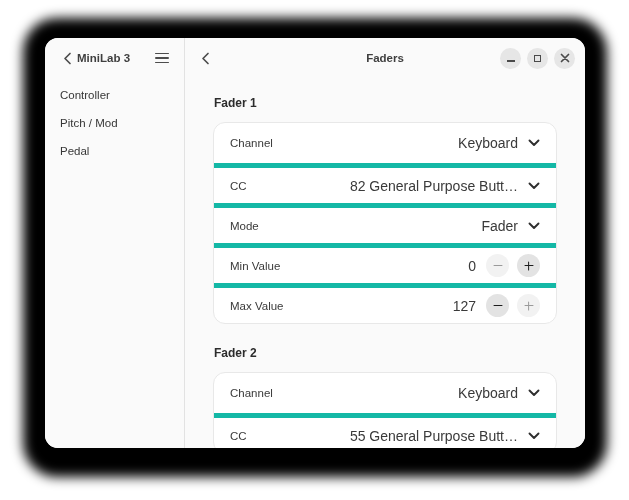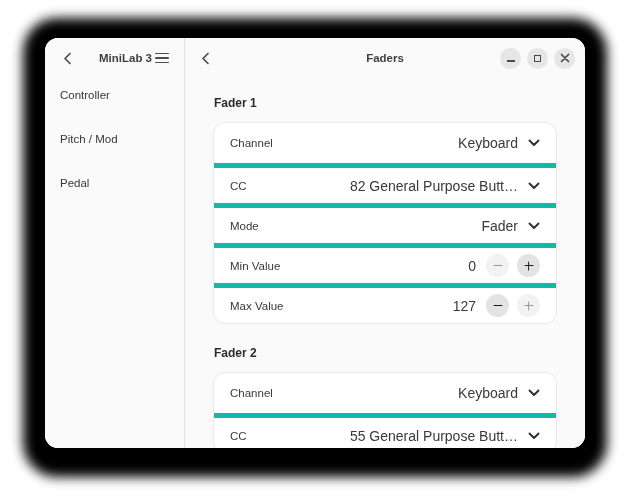--- a/index.html
+++ b/index.html
@@ -14,27 +14,27 @@
   }
   .window-shadow {
     position: absolute; left: 23px; top: 18px; width: 584px; height: 459px;
     background: #000; border-radius: 34px; filter: blur(6px); z-index: 0;
   }
 
   
   .sidebar { width: 140px; flex: 0 0 140px; border-right: 1px solid #e2e2e2;
     display: flex; flex-direction: column; background: #fafafa; }
   .sidebar-header { height: 40px; display: flex; align-items: center; padding: 0 12px; }
-  .sidebar-title { flex: 1; text-align: right; font-size: 11.5px; font-weight: bold; color: #3f3f3f; }
+  .sidebar-title { flex: 1; text-align: left; font-size: 11.5px; font-weight: bold; color: #3f3f3f; }
   .icon-btn { background: transparent; border: none; padding: 0; width: 20px; height: 20px;
     display: flex; align-items: center; justify-content: center; cursor: pointer; }
   .hamburger { display: flex; flex-direction: column; gap: 3px; width: 14px; }
   .hamburger i { display: block; height: 1.6px; background: #4d4d4d; border-radius: 1px; }
 
-  .sidebar-list { padding: 3px 6px; display: flex; flex-direction: column; gap: 16px; }
+  .sidebar-list { padding: 3px 6px; display: flex; flex-direction: column; gap: 0; }
   .sidebar-item { height: 27px; margin-bottom: 1px; border-radius: 7px; display: flex;
     align-items: center; padding: 0 9px; font-size: 11.5px; color: #373737; cursor: pointer; }
   .sidebar-item.selected { background: #e0e0e0; }
 
   
   .main { flex: 1; min-width: 0; display: flex; flex-direction: column; background: #fafafa; }
   .main-header { height: 40px; position: relative; display: flex; align-items: center;
     padding: 2px 10px; flex: 0 0 40px; }
   .main-title { position: absolute; left: 50%; transform: translateX(-50%);
     font-size: 11.5px; font-weight: bold; color: #3f3f3f; white-space: nowrap; }

